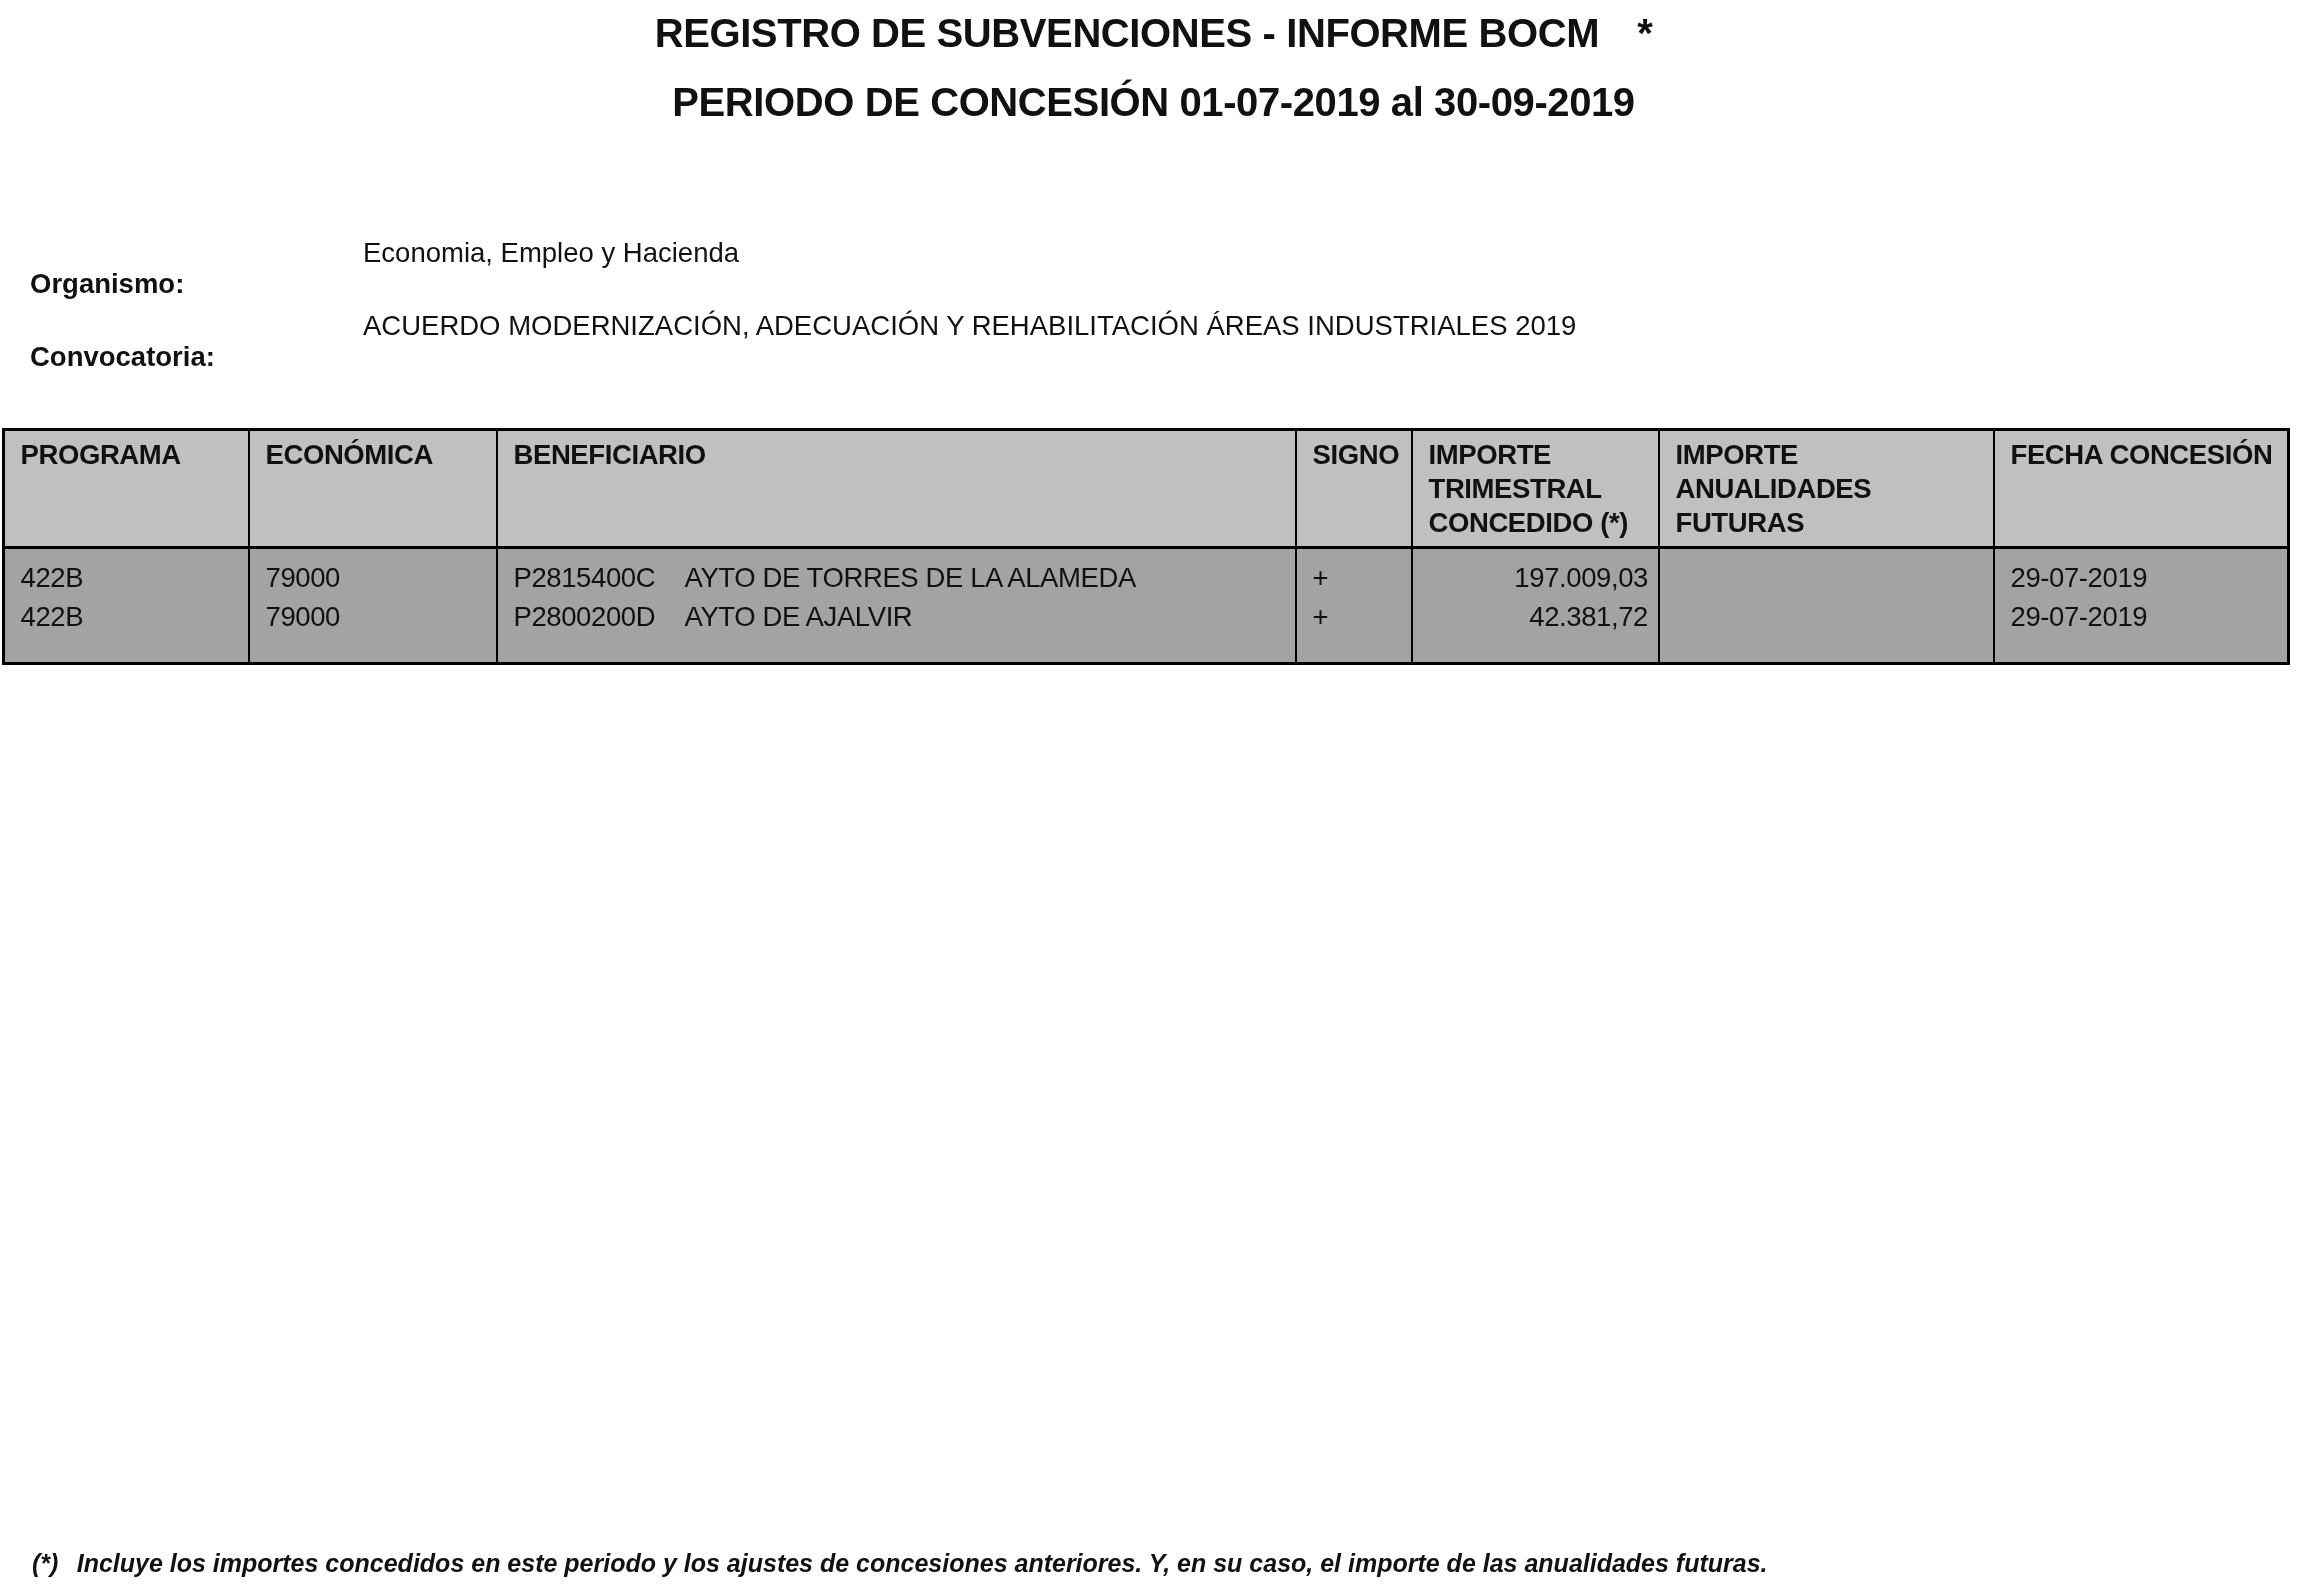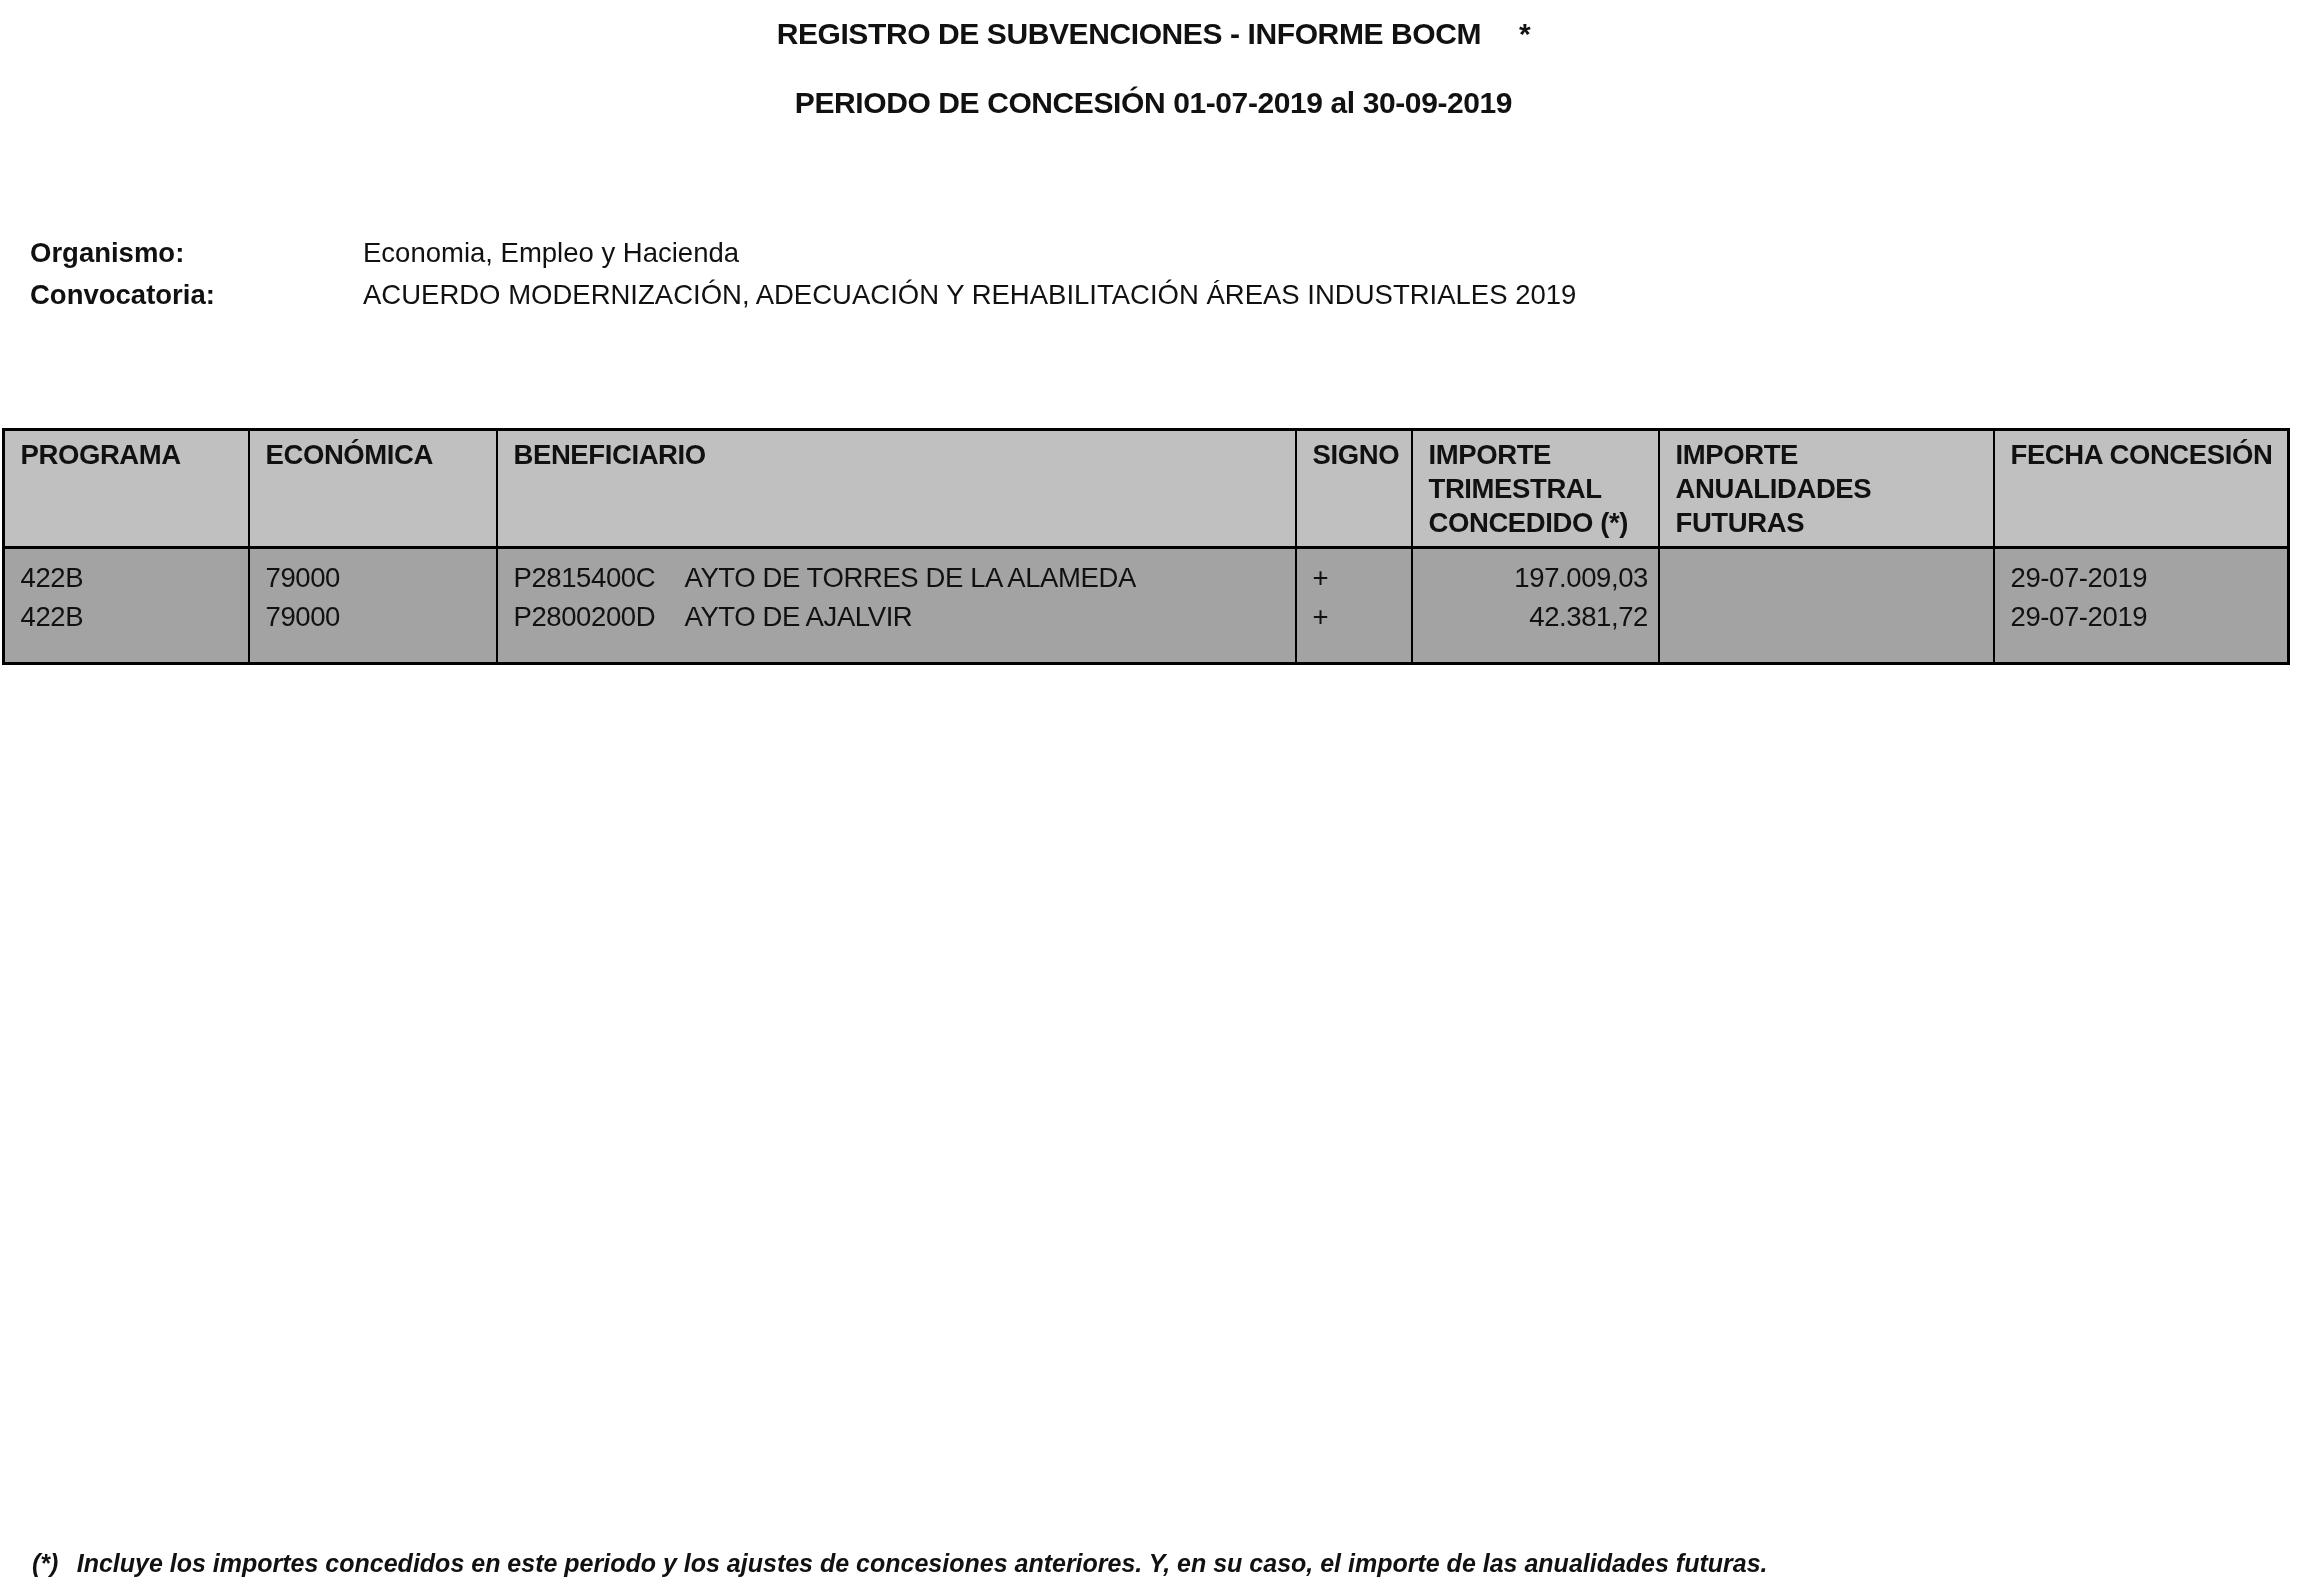--- a/index.html
+++ b/index.html
@@ -16,21 +16,21 @@
     overflow: hidden;
   }
 
   
   .doc-title {
     position: absolute;
     top: 14px;
     left: 0;
     width: 100%;
     text-align: center;
-    font-size: 30px;
+    font-size: 40px;
     line-height: 39px;
     font-weight: bold;
     letter-spacing: -0.4px;
     white-space: nowrap;
   }
   .doc-subtitle {
     top: 83px;
   }
   .title-star {
     display: inline-block;
@@ -43,20 +43,21 @@
     left: 30px;
     top: 232px;
     font-size: 27.5px;
     line-height: 42px;
   }
   .meta-row { display: flex; }
   .meta-label {
     width: 333px;
     font-weight: bold;
     flex: 0 0 auto;
+    margin-top: 31px;
   }
   .meta-value { white-space: nowrap; }
 
   
   .grant-table {
     position: absolute;
     left: 2px;
     top: 428px;
     width: 2282px;
     border: 3.5px solid #000000;

